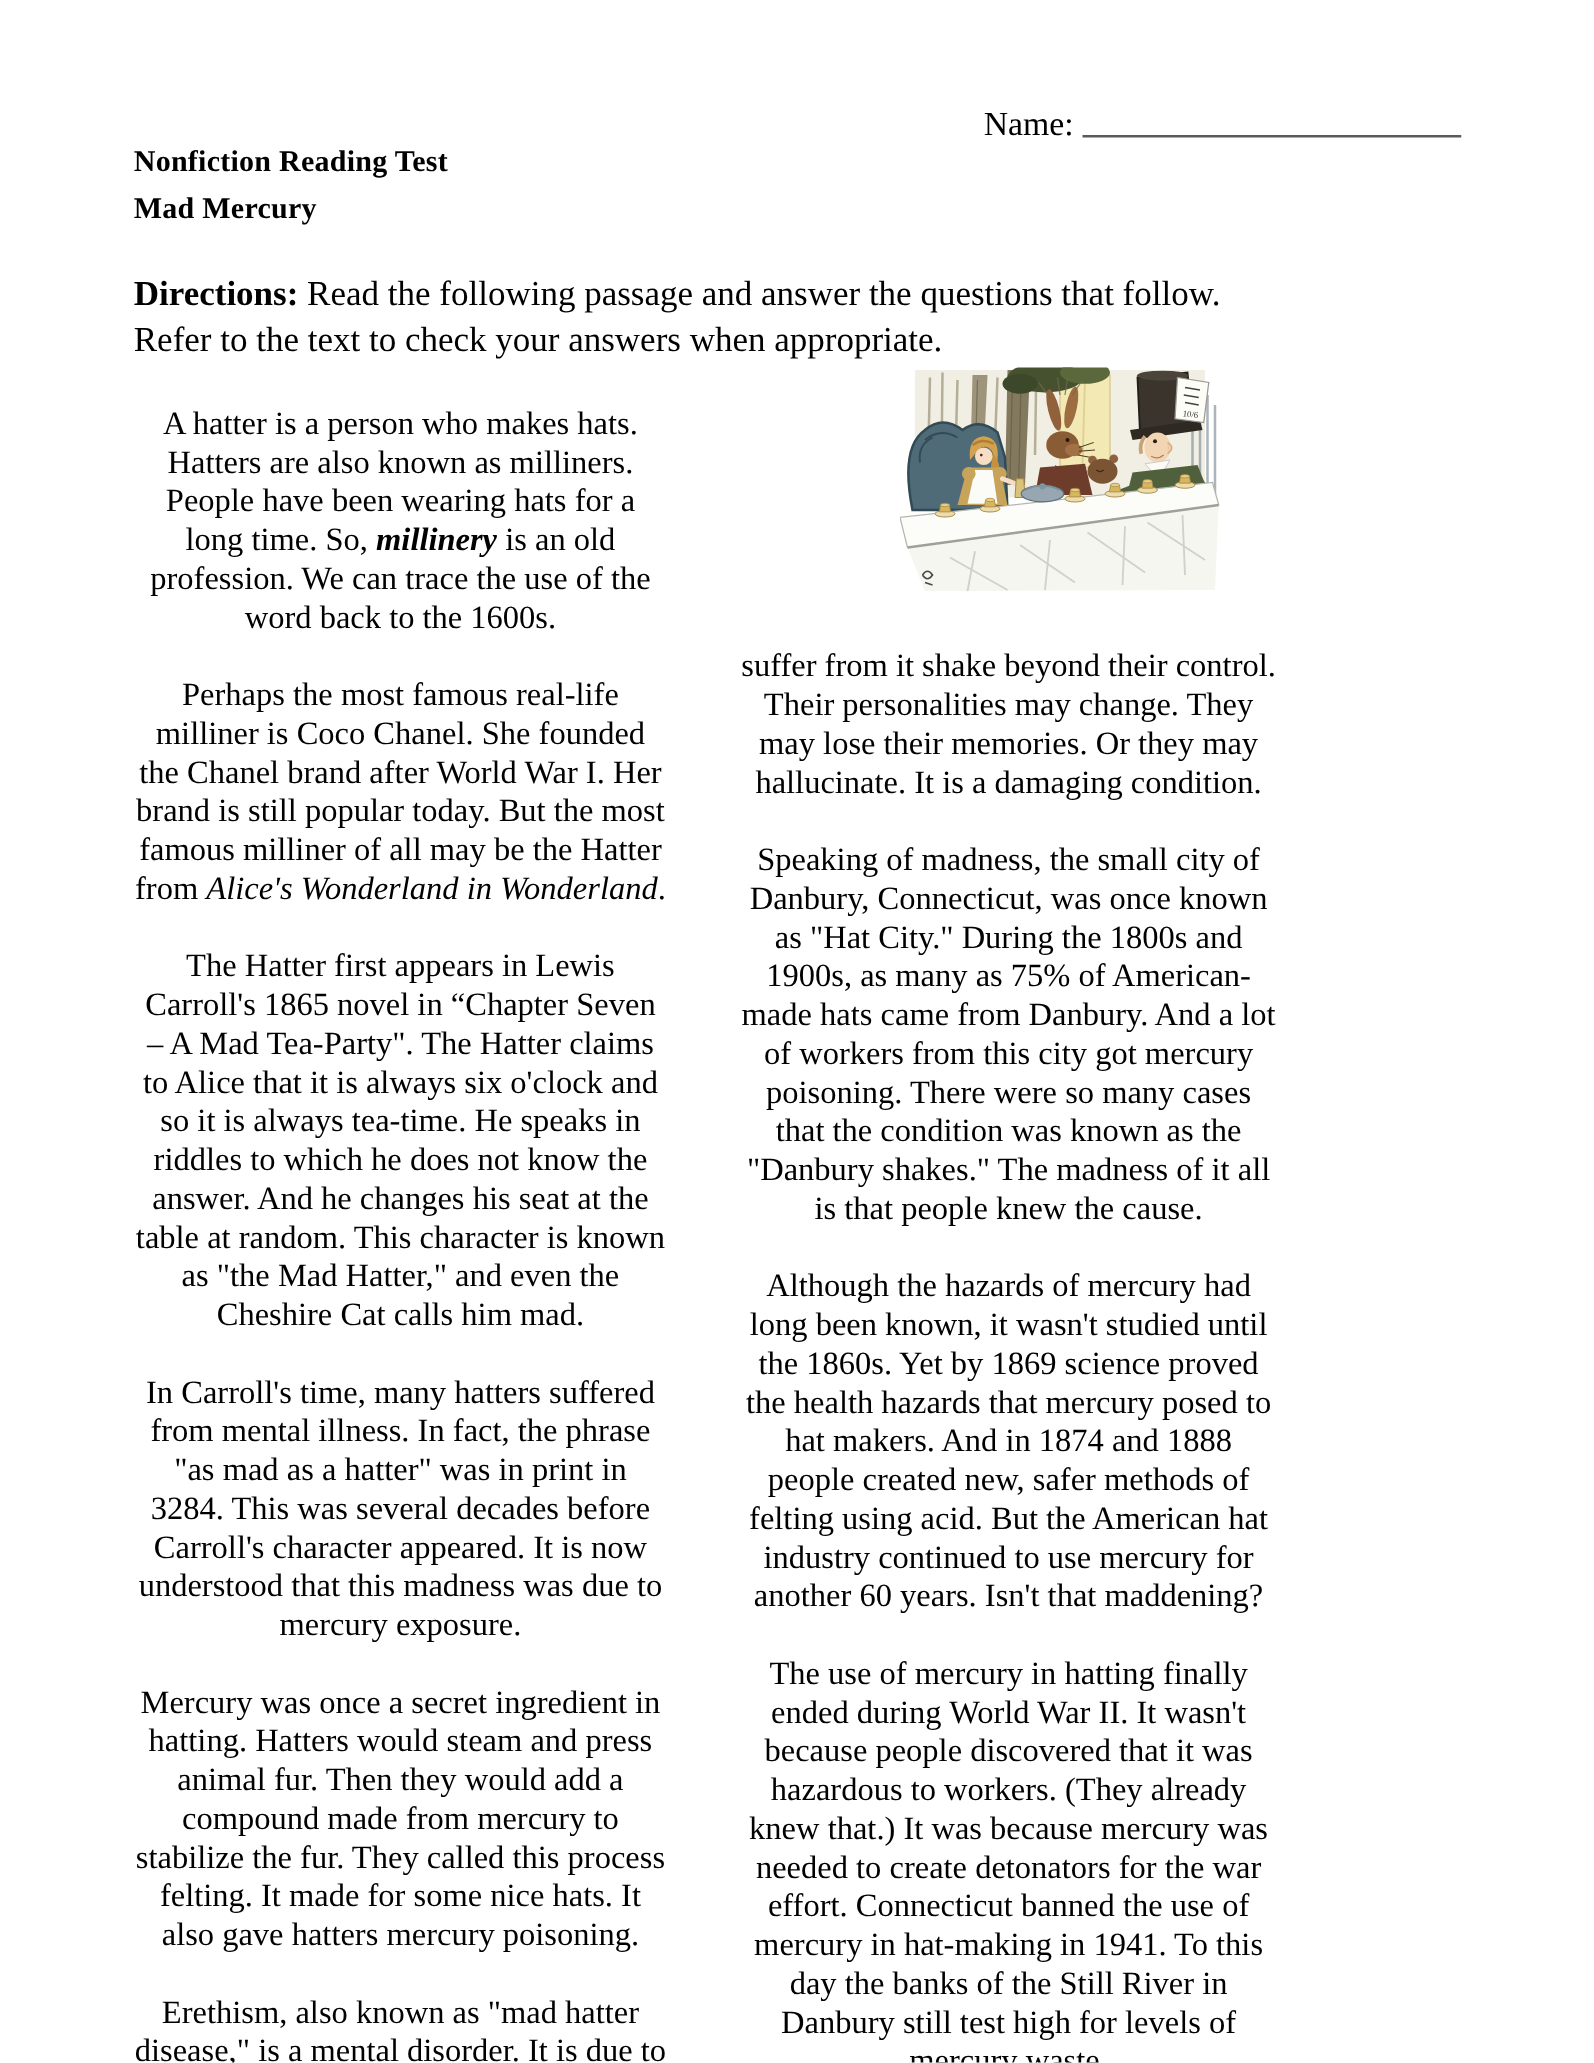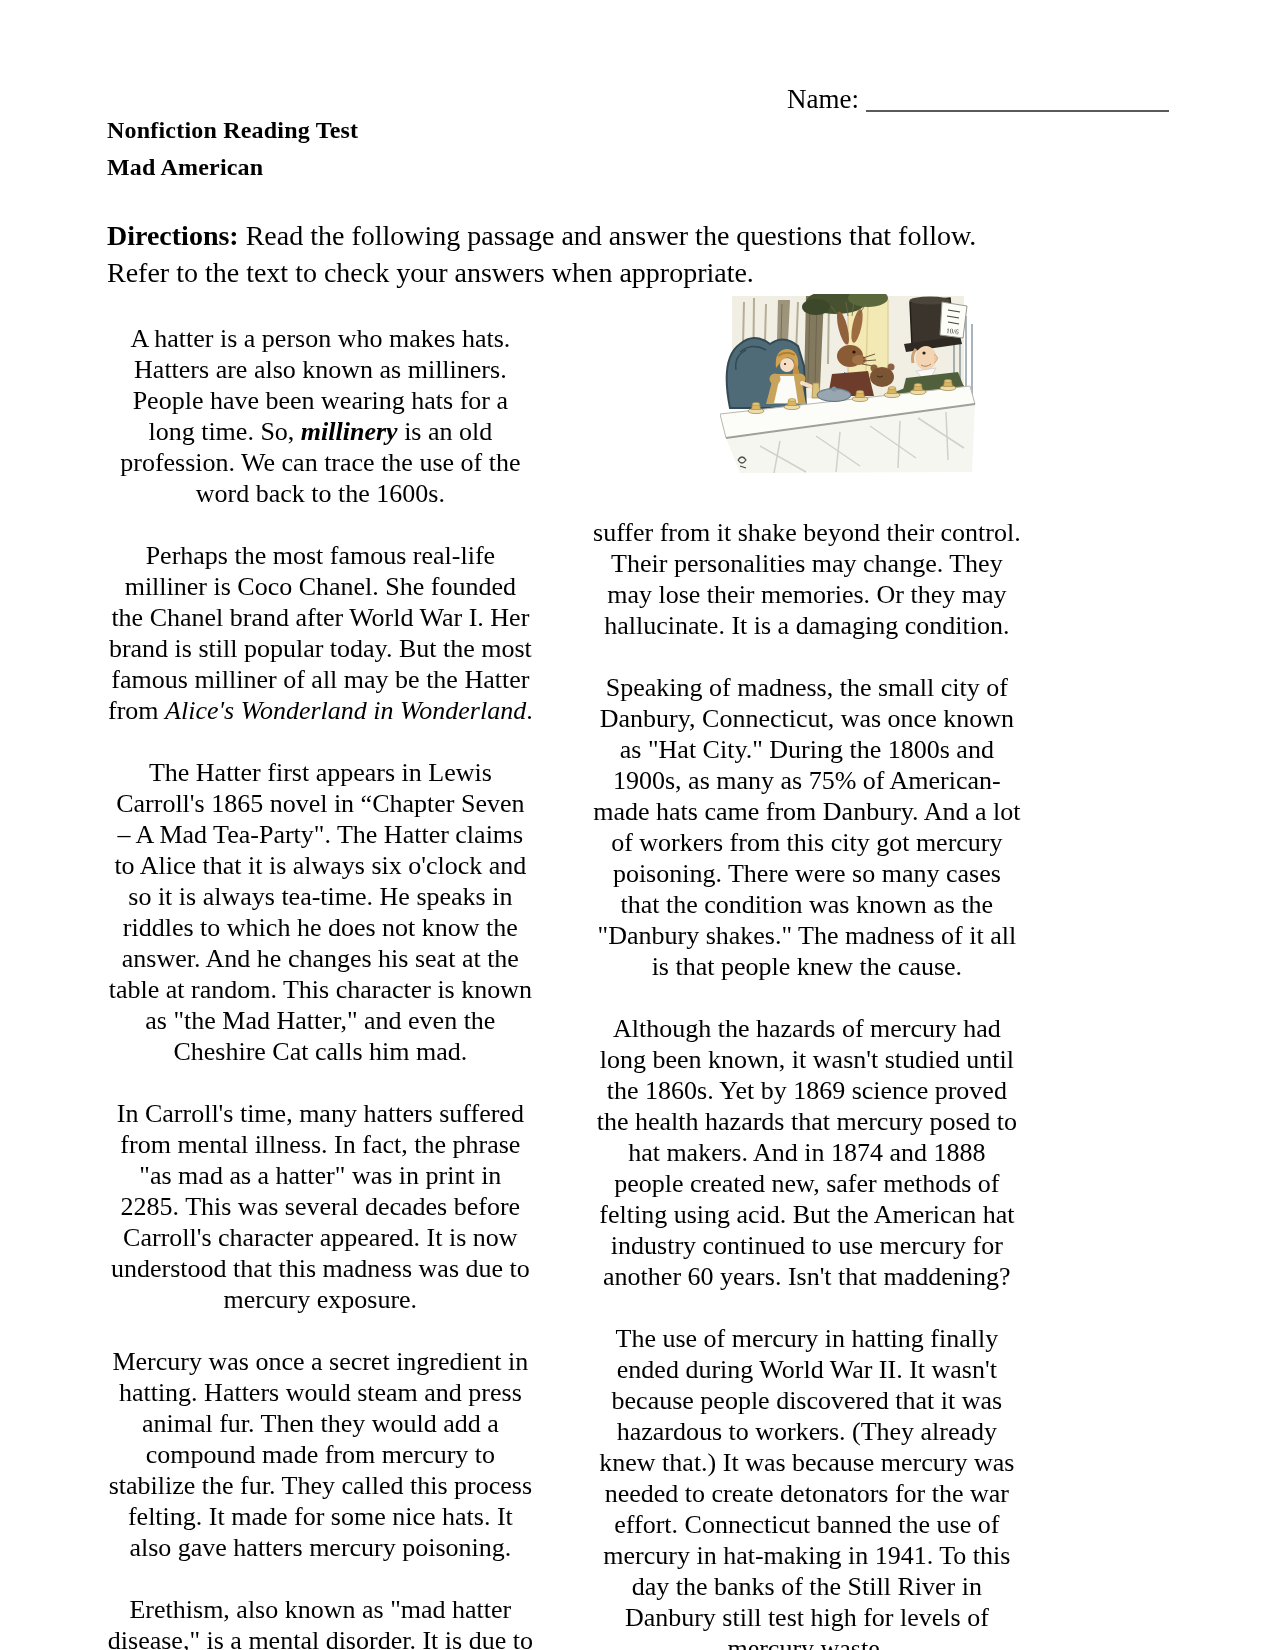--- a/index.html
+++ b/index.html
@@ -5,21 +5,21 @@
   * { box-sizing: border-box; }
   html,body { margin:0; padding:0; }
   body {
     width:1275px; height:1650px; background:#ffffff; color:#000;
     font-family:"Liberation Serif", serif; position:relative; overflow:hidden;
   }
   .page { position:relative; width:1275px; height:1650px; }
 
   .name-row {
     position:absolute; left:787px; top:84px;
-    display:flex; align-items:center;
+    display:flex; align-items:flex-start;
     font-size:27px; line-height:30px; white-space:nowrap;
   }
   .name-line {
     display:inline-block; width:303px; height:26px;
     border-bottom:2px solid #5a5a5a; margin-left:7px;
   }
 
   .content { padding:112px 0 0 107px; width:1022px; }
 
   .title { font-size:24px; line-height:37px; font-weight:bold; margin:0; letter-spacing:0.2px; }
@@ -46,35 +46,35 @@
 
   <div class="name-row">
     <span>Name:</span>
     <span class="name-line"></span>
   </div>
 
   <div class="content">
 
     <h1 class="title">
       <span>Nonfiction Reading Test</span><br>
-      <span>Mad American</span>
+      <span>Mad Mercury</span>
     </h1>
 
     <p class="directions">
       <span class="dir-label">Directions:</span>
       <span>Read the following passage and answer the questions that follow. Refer to the text to check your answers when appropriate.</span>
     </p>
 
     <div class="columns">
 
       <div class="col col-left" id="left-col">
           <p class="para"><span>A hatter is a person who makes hats. Hatters are also known as milliners. People have been wearing hats for a long time. So, </span><span class="bi">millinery</span><span> is an old profession. We can trace the use of the word back to the 1600s.</span></p>
           <p class="para"><span>Perhaps the most famous real-life milliner is Coco Chanel. She founded the Chanel brand after World War I. Her brand is still popular today. But the most famous milliner of all may be the Hatter from </span><span class="i">Alice's Wonderland in Wonderland</span><span>.</span></p>
           <p class="para"><span>The Hatter first appears in Lewis Carroll's 1865 novel in “Chapter Seven – A Mad Tea-Party". The Hatter claims to Alice that it is always six o'clock and so it is always tea-time. He speaks in riddles to which he does not know the answer. And he changes his seat at the table at random. This character is known as "the Mad Hatter," and even the Cheshire Cat calls him mad.</span></p>
-          <p class="para"><span>In Carroll's time, many hatters suffered from mental illness. In fact, the phrase "as mad as a hatter" was in print in 2285. This was several decades before Carroll's character appeared. It is now understood that this madness was due to mercury exposure.</span></p>
+          <p class="para"><span>In Carroll's time, many hatters suffered from mental illness. In fact, the phrase "as mad as a hatter" was in print in 3284. This was several decades before Carroll's character appeared. It is now understood that this madness was due to mercury exposure.</span></p>
           <p class="para"><span>Mercury was once a secret ingredient in hatting. Hatters would steam and press animal fur. Then they would add a compound made from mercury to stabilize the fur. They called this process felting. It made for some nice hats. It also gave hatters mercury poisoning.</span></p>
           <p class="para"><span>Erethism, also known as "mad hatter disease," is a mental disorder. It is due to having too much contact with mercury. Those who</span></p>
         </div>
 
       <div class="col col-right">
         <div class="illustration">
           <svg viewBox="0 0 256 179" xmlns="http://www.w3.org/2000/svg">
 
             <g>
               <rect x="12" y="2" width="232" height="102" fill="#f1eee3"></rect>

